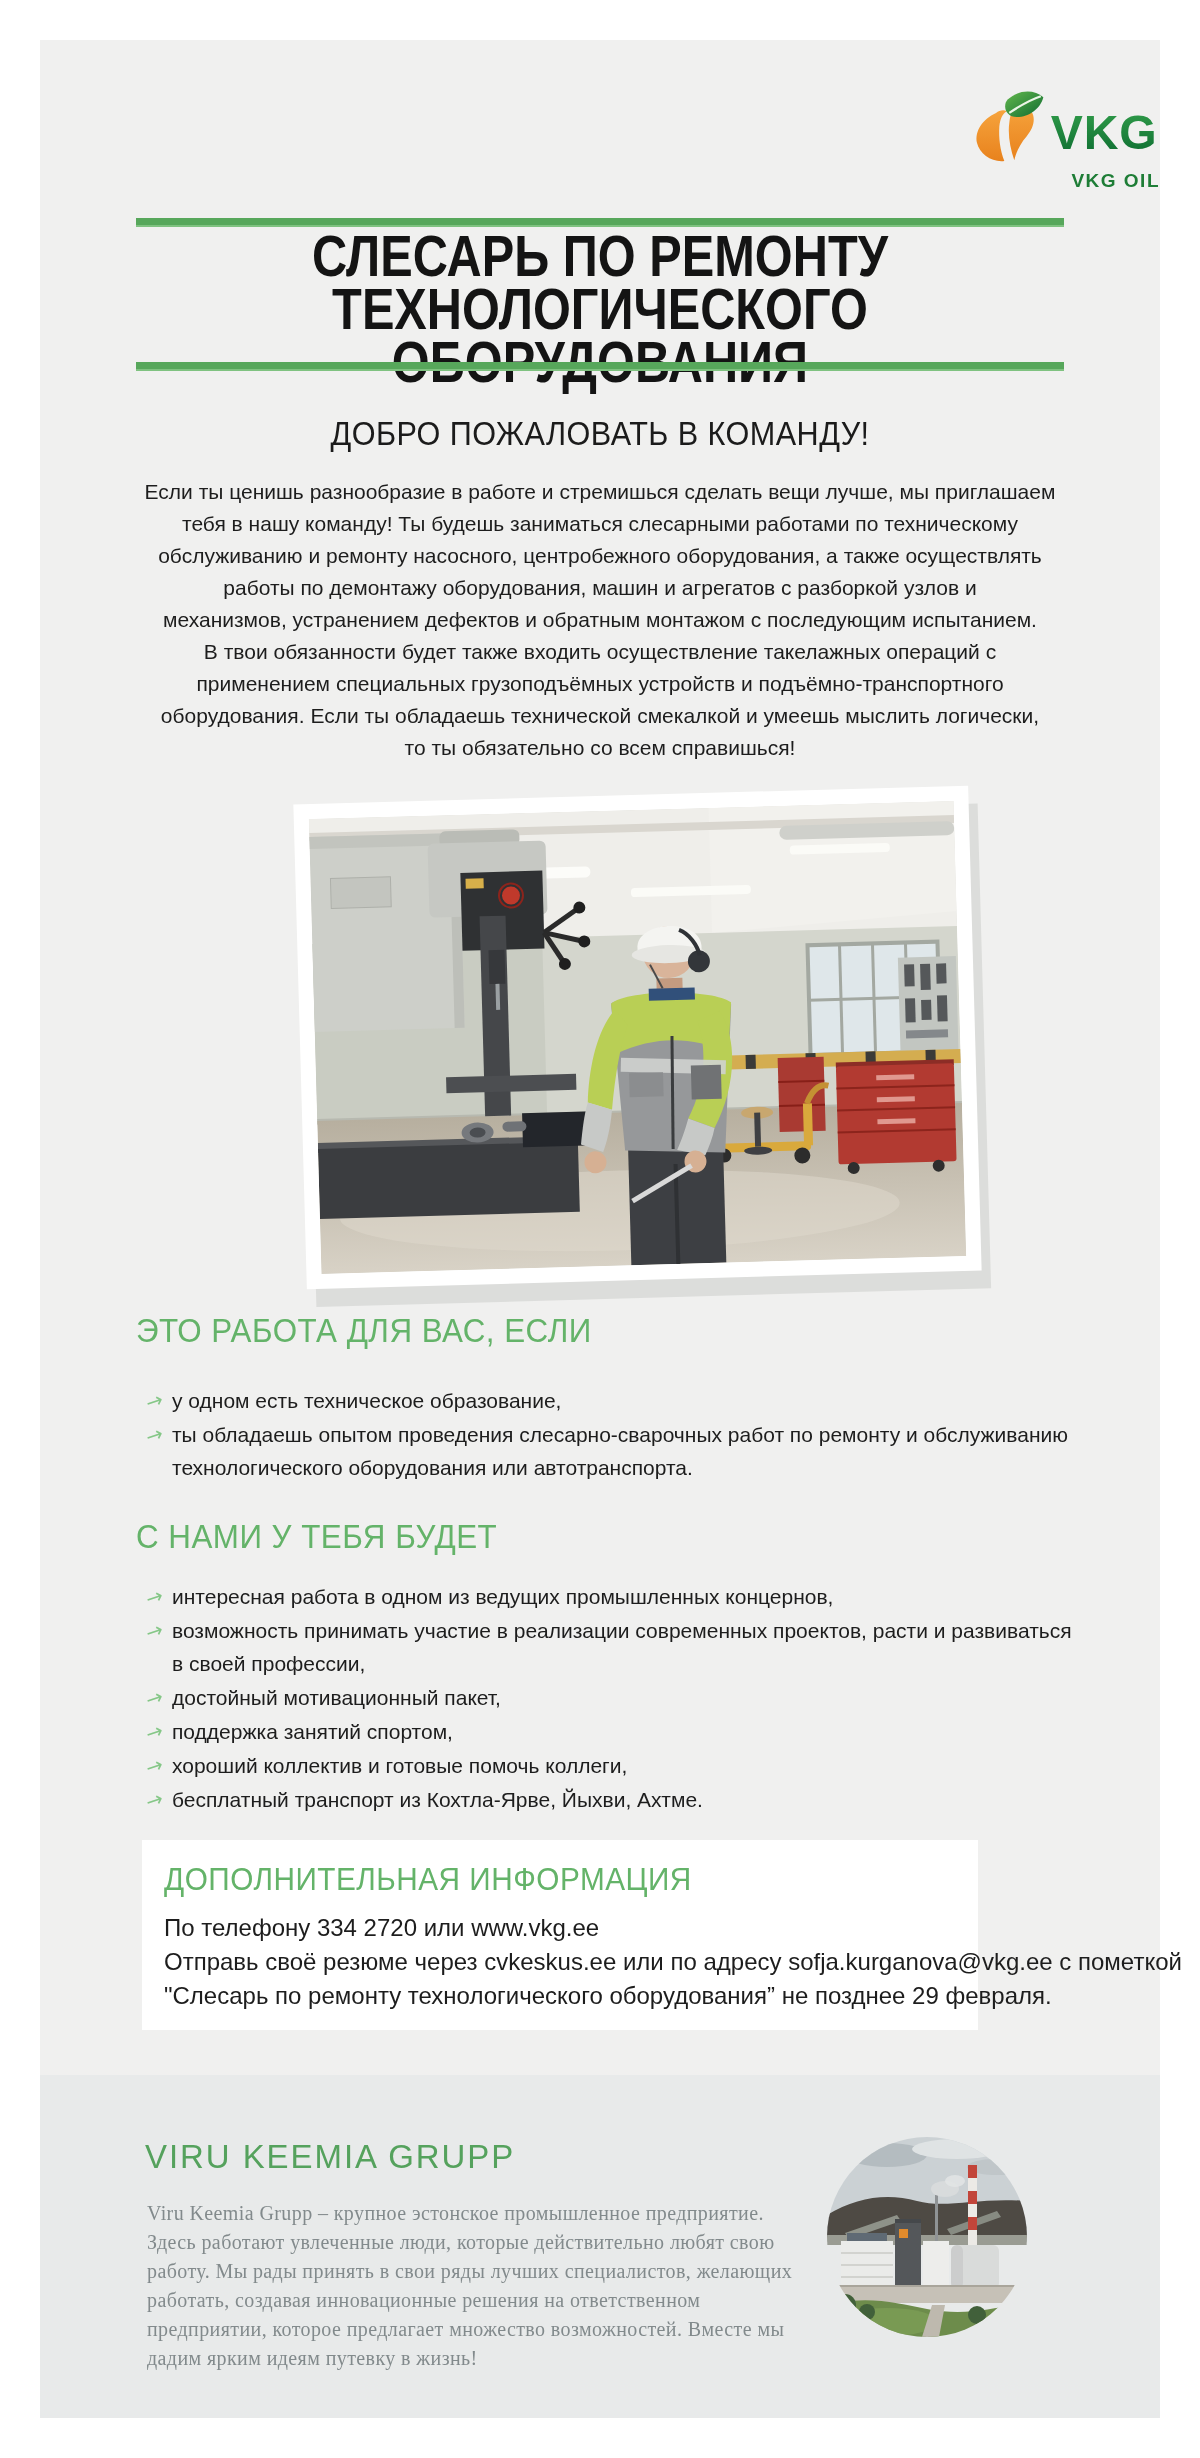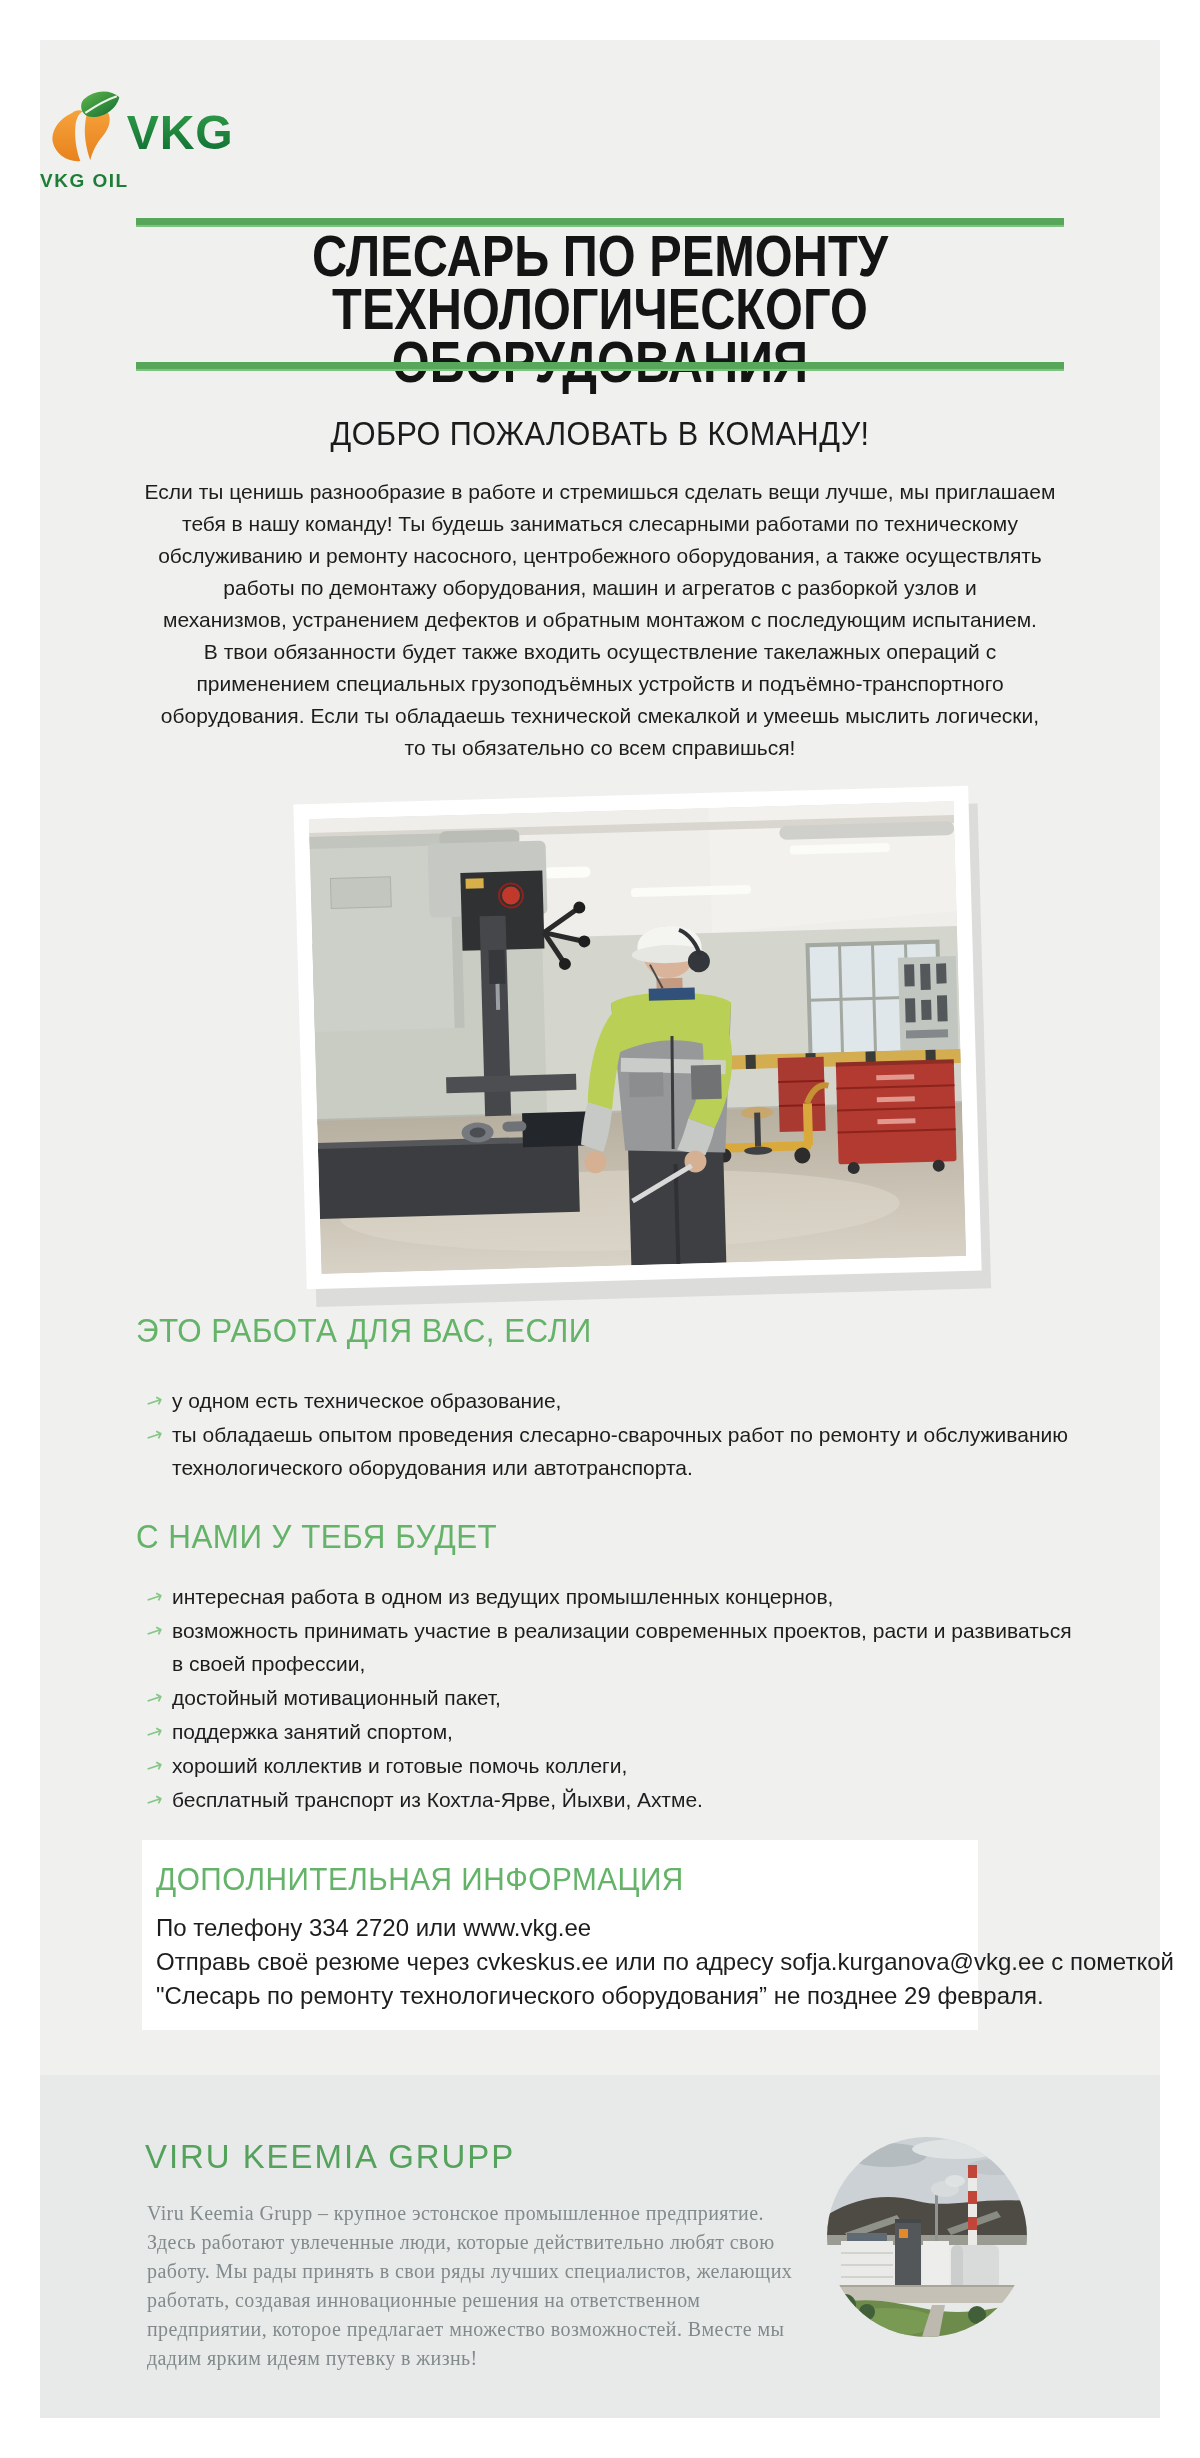--- a/index.html
+++ b/index.html
@@ -3,21 +3,21 @@
 <meta charset="utf-8">
 <style>
   html,body{margin:0;padding:0;background:#ffffff;}
   body{font-family:"Liberation Sans",sans-serif;color:#1d1d1d;}
   .page{position:relative;width:1200px;height:2458px;background:#ffffff;overflow:hidden;margin:0 auto;}
   .card{position:absolute;left:40px;top:40px;width:1120px;height:2378px;}
   .main{position:relative;width:100%;height:2035px;background:var(--card-bg,#f0f0ef);}
   .footerband{position:relative;width:100%;height:343px;background:var(--footer-bg,#e8eaea);}
 
   
-  .logo-block{position:absolute;top:48px;left:0;width:100%;text-align:left;}
+  .logo-block{position:absolute;top:48px;left:0;width:100%;text-align:right;}
   .logo-svg{display:inline-block;}
   .logo-sub{margin-top:0;font-size:19px;font-weight:bold;color:var(--logo-green,#1e7d36);letter-spacing:1.5px;}
 
   
   .green-bar{position:absolute;left:96px;width:928px;height:9px;background:var(--bar-green,#57a75b);border-bottom:2px solid #7fc280;box-sizing:border-box;}
   .bar-top{top:178px;}
   .bar-bottom{top:322px;}
   .big-title{position:absolute;top:189px;left:0;width:100%;margin:0;text-align:center;
     font-size:58px;line-height:53px;font-weight:700;color:var(--title-black,#141414);
     transform:scaleX(0.84);letter-spacing:0;}
@@ -40,21 +40,21 @@
   #sec2-h{top:1478px;}
   .bullets{position:absolute;left:106px;margin:0;padding:0;list-style:none;font-size:21px;line-height:33px;color:#1d1d1d;}
   #bullets1{top:1344px;}
   #bullets2{top:1540px;}
   .bullets li{position:relative;padding-left:26px;max-width:905px;margin-bottom:1px;}
   .arrow{position:absolute;left:0;top:1px;color:var(--arrow-green,#85c787);font-size:20px;
     font-family:"DejaVu Sans",sans-serif;transform:rotate(-18deg);}
 
   
   .info-box{position:absolute;left:102px;top:1800px;width:836px;height:190px;background:var(--info-bg,#ffffff);
-    box-sizing:border-box;padding:12px 14px;}
+    box-sizing:border-box;padding:12px 22px;}
   .info-h{margin:10px 0 0 0;font-size:31px;font-weight:400;color:var(--heading-green,#64b369);
     transform:scaleX(0.96);transform-origin:left center;letter-spacing:0.5px;}
   .info-lines{margin-top:13px;font-size:24px;line-height:34px;color:#1d1d1d;}
   .info-lines div{white-space:nowrap;}
 
   
   .footer-h{position:absolute;left:105px;top:62px;margin:0;font-size:34px;font-weight:400;
     color:#55a25d;letter-spacing:2px;transform:scaleX(0.97);transform-origin:left center;}
   .footer-text{position:absolute;left:107px;top:124px;font-size:20px;line-height:29px;
     color:var(--footer-text-gray,#828a8c);letter-spacing:0.4px;font-family:Liberation Serif, serif;}

